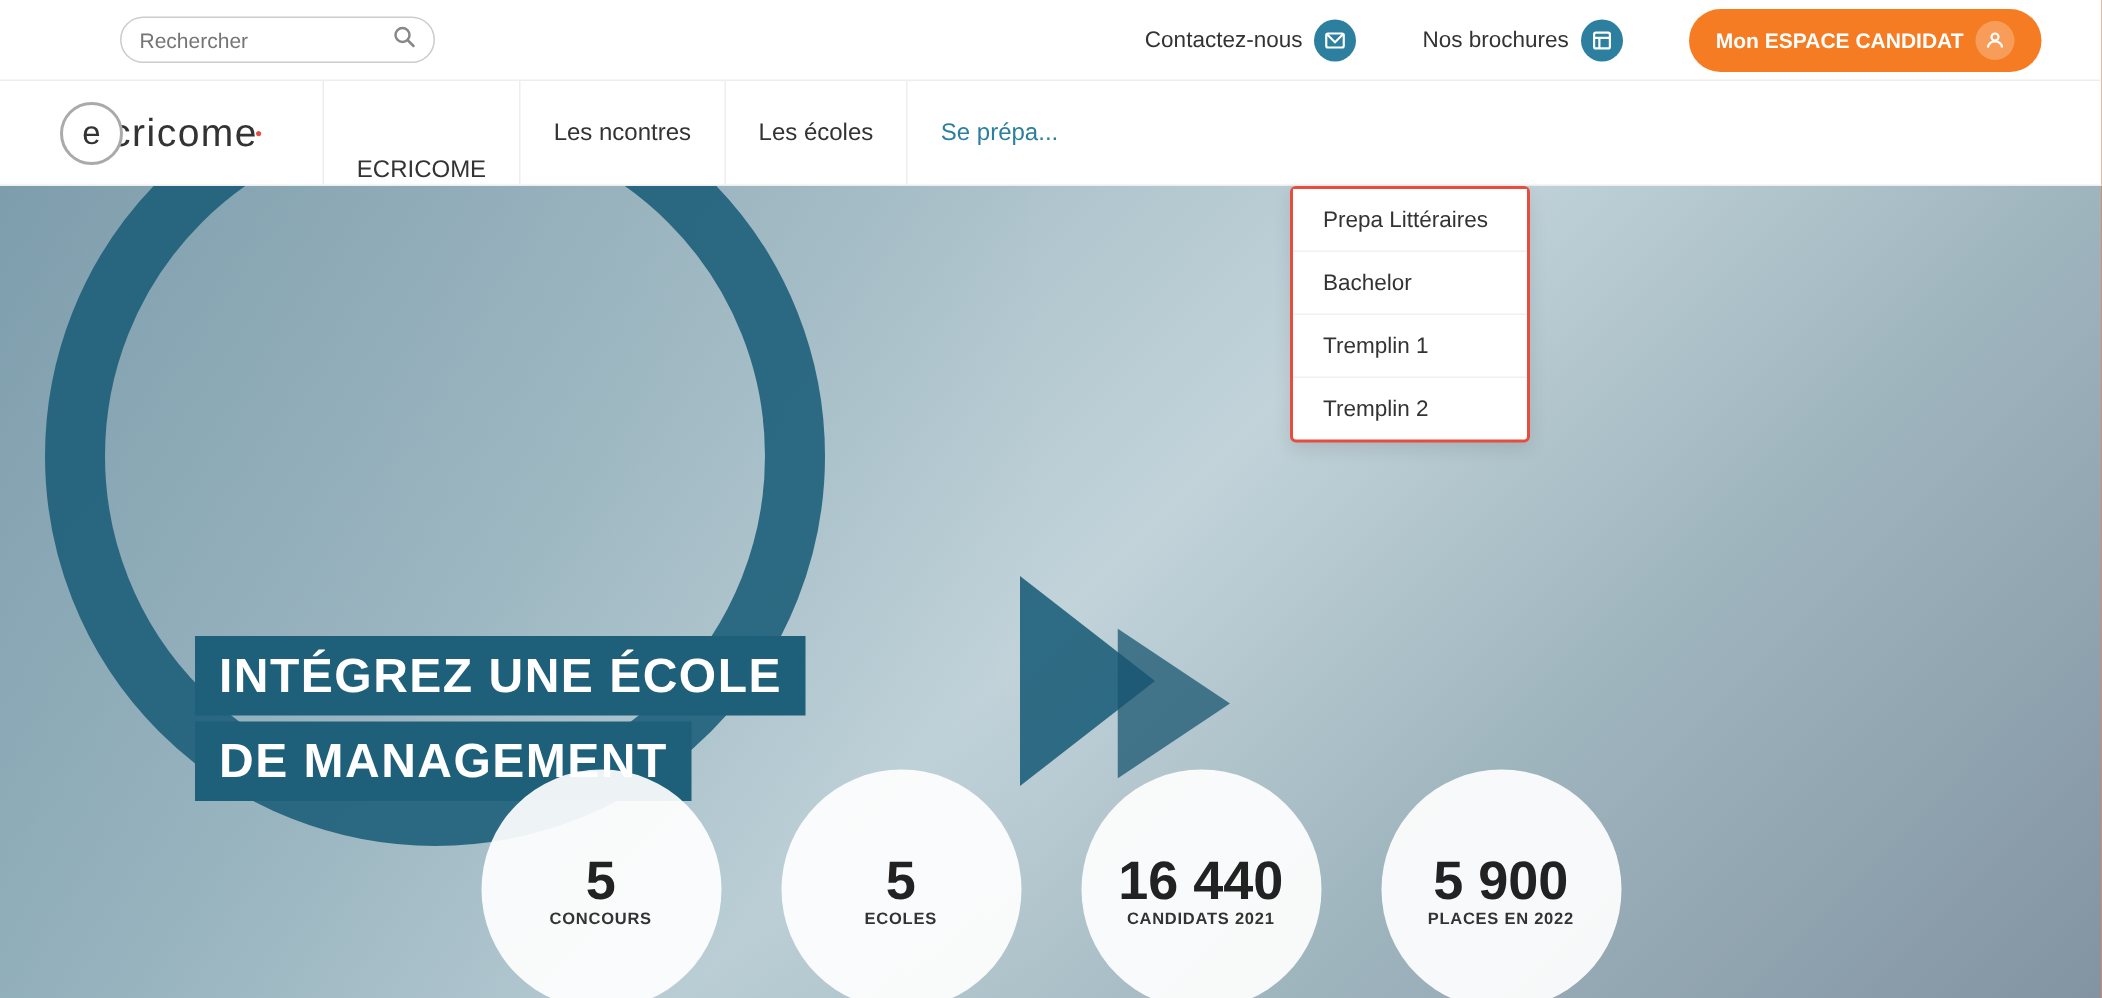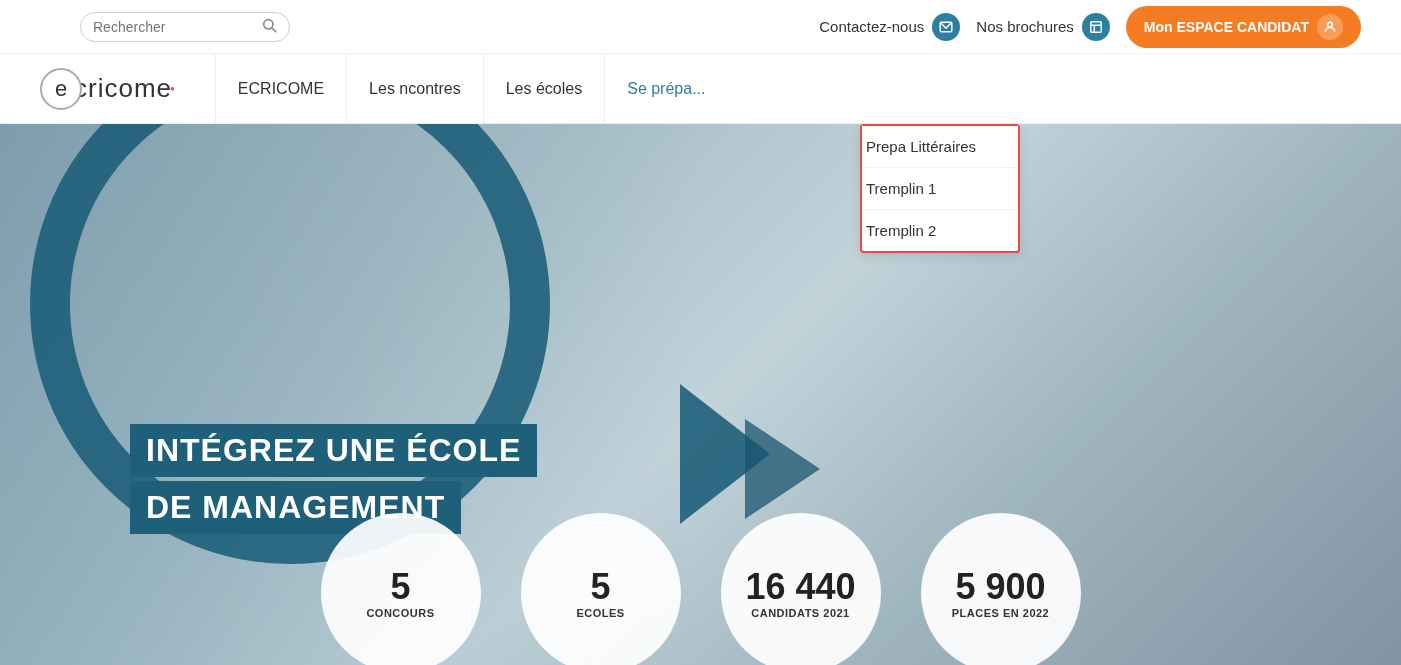--- a/index.html
+++ b/index.html
@@ -7,21 +7,21 @@
 
     
     .top-bar {
       display: flex;
       align-items: center;
       justify-content: flex-end;
       padding: 0 40px;
       height: 54px;
       background: #fff;
       border-bottom: 1px solid #eee;
-      gap: 16px;
+      gap: 44px;
     }
     .search-wrapper {
       display: flex;
       align-items: center;
       border: 1px solid #ccc;
       border-radius: 20px;
       padding: 4px 12px;
       gap: 8px;
       margin-right: auto;
       margin-left: 40px;
@@ -116,39 +116,40 @@
       align-items: center;
       font-size: 16px;
       color: #333;
       cursor: pointer;
       border-left: 1px solid #eee;
       white-space: nowrap;
       position: relative;
     }
     .nav-item:first-child {
       border-left: 1px solid #eee;
+      align-items: flex-end;
     }
     .nav-item.active {
       color: #2d7fa0;
     }
 
     
     .dropdown-menu {
       position: absolute;
       top: 70px;
       left: 860px;
       background: #fff;
       border: 2px solid #e74c3c;
       border-radius: 4px;
       min-width: 160px;
       z-index: 200;
       box-shadow: 0 4px 12px rgba(0,0,0,0.1);
     }
     .dropdown-item {
-      padding: 12px 4px;
+      padding: 12px 20px;
       font-size: 15px;
       color: #333;
       cursor: pointer;
       border-bottom: 1px solid #f0f0f0;
       display: block;
     }
     .dropdown-item:last-child {
       border-bottom: none;
     }
     .dropdown-item.highlighted {
@@ -305,20 +306,23 @@
     <div class="nav-item active">
       <span>Se prépa...</span>
     </div>
   </div>
 
   <div class="dropdown-menu">
     <div class="dropdown-item highlighted" style="font-weight:500;">
       <span>Prepa Littéraires</span>
     </div>
     <div class="dropdown-item">
+      <span>Bachelor</span>
+    </div>
+    <div class="dropdown-item">
       <span>Tremplin 1</span>
     </div>
     <div class="dropdown-item">
       <span>Tremplin 2</span>
     </div>
   </div>
 </div>
 
 <div class="hero">
   <div class="hero-image-placeholder"></div>

